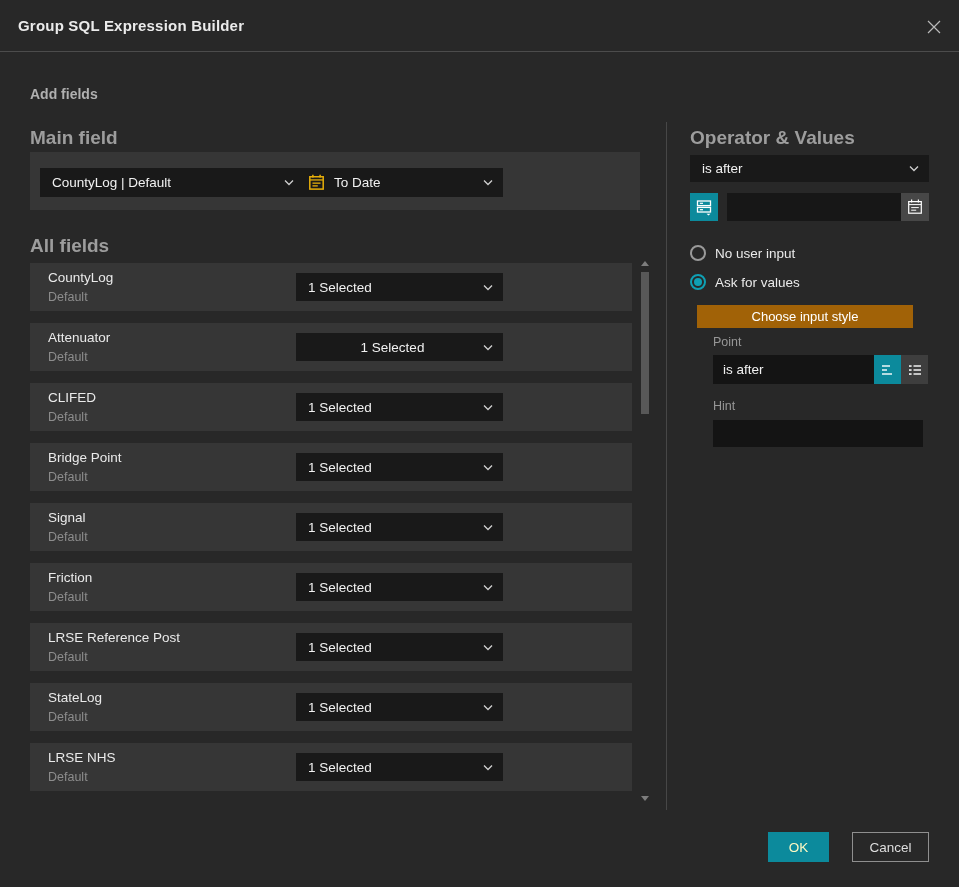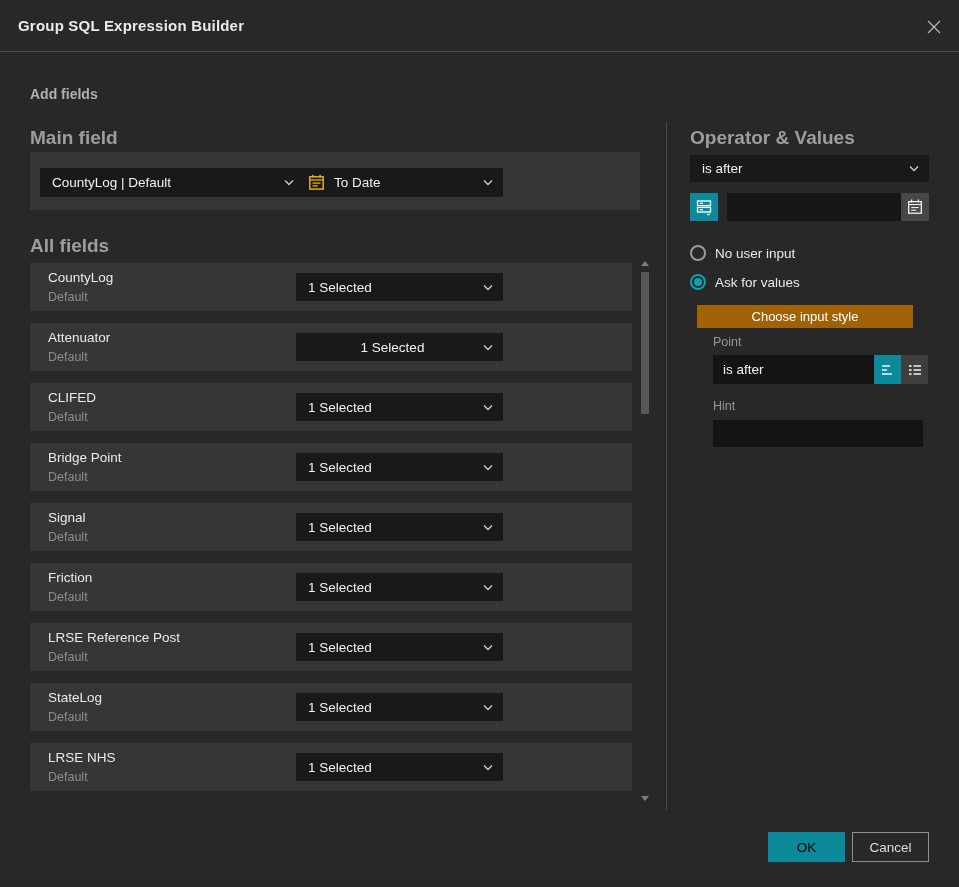--- a/index.html
+++ b/index.html
@@ -70,22 +70,22 @@
   .radio-circle.checked { border-color:#0fa0b4; }
   .radio-circle.checked .dot { width:8px; height:8px; border-radius:50%; background:#0fa0b4; }
   .radio-row .r-label { margin-left:9px; font-size:13.5px; color:#eaeaea; }
   .choose-btn {
     position:absolute; left:697px; top:305px; width:216px; height:23px;
     background:#a16207; color:#ffffff; border:none; font-size:13px;
     font-family:"Liberation Sans", sans-serif; cursor:pointer;
   }
   
   .ok-btn {
-    position:absolute; left:768px; top:832px; width:77px; height:30px;
-    background:#0c8a9c; color:#000000; border:1px solid #0c8a9c; font-size:13.5px;
+    position:absolute; left:768px; top:832px; width:61px; height:30px;
+    background:#0c8a9c; color:#fef9c3; border:1px solid #0c8a9c; font-size:13.5px;
     font-family:"Liberation Sans", sans-serif; cursor:pointer;
   }
   .cancel-btn {
     position:absolute; left:852px; top:832px; width:77px; height:30px;
     background:transparent; color:#dedede; border:1px solid #8f8f8f; font-size:13.5px;
     font-family:"Liberation Sans", sans-serif; cursor:pointer;
   }
   svg { display:block; }
 </style>
 </head>

